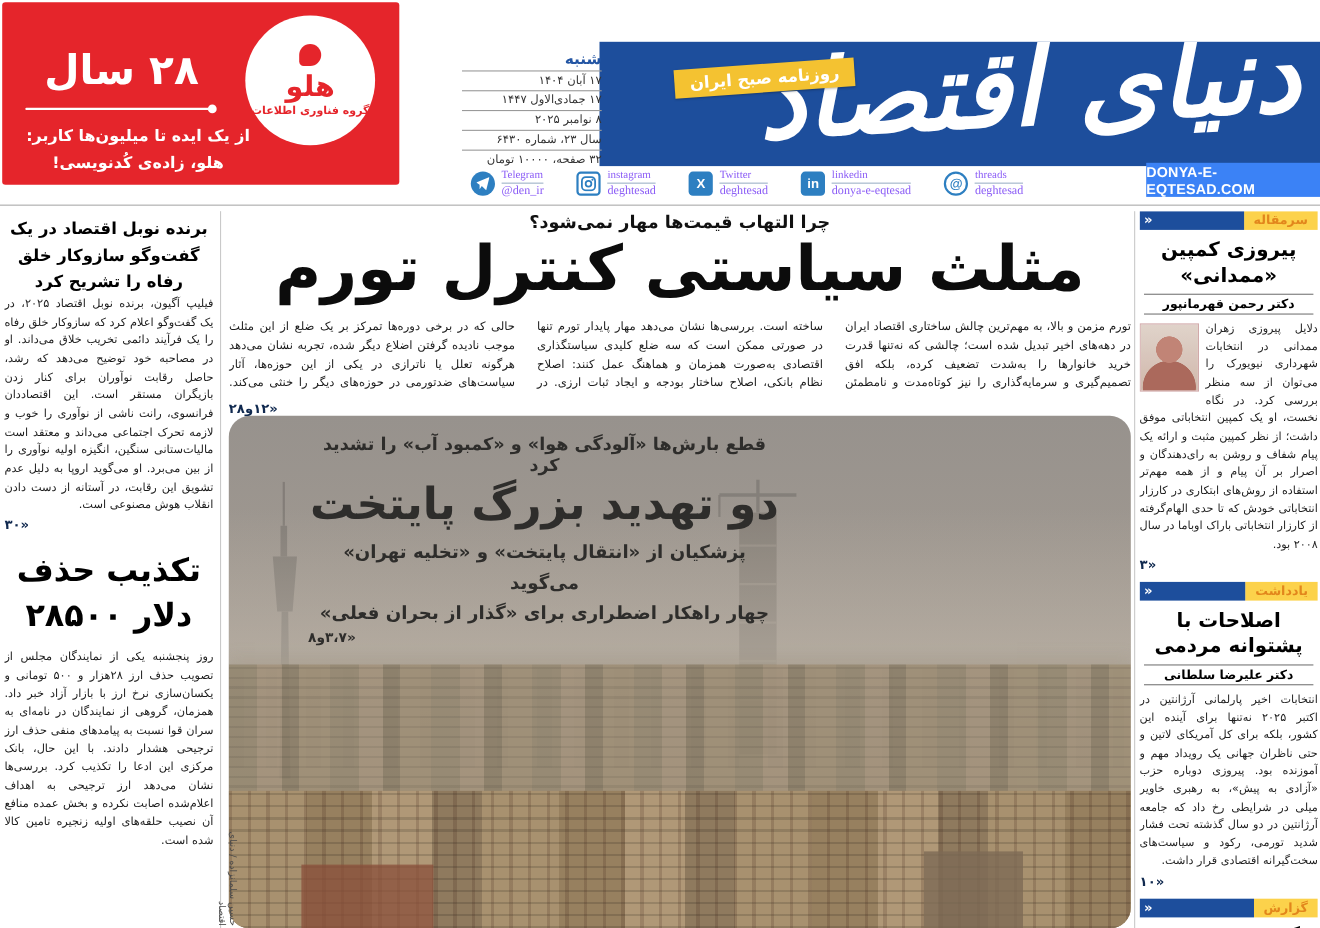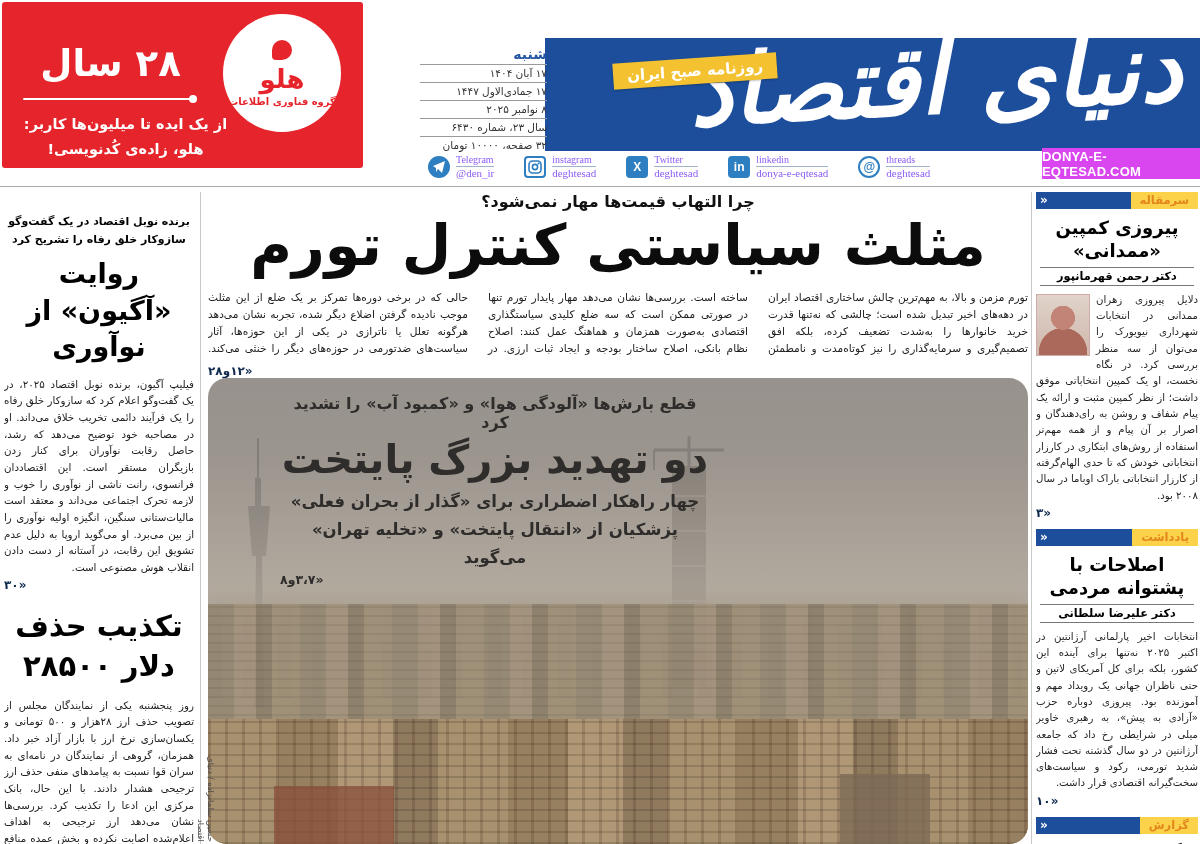--- a/index.html
+++ b/index.html
@@ -21,40 +21,40 @@
   .tagline { position:absolute; right:100px; top:8px; color:#e5252b; font-size:15px; font-weight:bold; }
 
   .banner { position:absolute; left:545px; right:0; top:38px; height:113px; background:#1d4e9c; overflow:hidden; }
   .masthead-text { position:absolute; right:18px; top:-14px; color:#fff; font-size:96px; font-weight:bold; font-style:italic; white-space:nowrap; transform:rotate(-3deg); }
   .badge-morning { position:absolute; left:68px; top:20px; background:#f4c231; color:#fff; font-size:15px; font-weight:bold; padding:4px 14px; transform:rotate(-4deg); box-shadow:0 1px 2px rgba(0,0,0,.25); }
 
   .date-col { position:absolute; left:420px; top:46px; width:127px; font-size:10.5px; color:#333; }
   .date-col .weekday { color:#2456a4; font-weight:bold; font-size:14px; padding-bottom:2px; }
   .date-col .drow { border-top:1px solid #9a9a9a; padding:2px 0 3px; }
 
-  .domain-box { position:absolute; right:0; top:148px; width:158px; height:31px; background:#d946ef; color:#fff; display:flex; align-items:center; justify-content:center; font-family:"Liberation Sans", sans-serif; font-size:13px; font-weight:bold; letter-spacing:.2px; direction:ltr; }
+  .domain-box { position:absolute; right:0; top:148px; width:158px; height:31px; background:#3b82f6; color:#fff; display:flex; align-items:center; justify-content:center; font-family:"Liberation Sans", sans-serif; font-size:13px; font-weight:bold; letter-spacing:.2px; direction:ltr; }
 
   .social-row { position:absolute; left:428px; top:151px; width:614px; height:32px; display:flex; direction:ltr; align-items:center; gap:30px; }
   .social-item { display:flex; align-items:center; gap:6px; }
   .soc-icon { width:22px; height:22px; background:#2d7fc1; color:#fff; display:flex; align-items:center; justify-content:center; font-family:"Liberation Sans", sans-serif; font-size:12px; font-weight:bold; flex:0 0 auto; }
   .soc-icon.round { border-radius:50%; }
   .soc-icon.square { border-radius:4px; }
   .soc-icon.outline { background:#fff; color:#2d7fc1; border:2px solid #2d7fc1; }
   .soc-text { font-family:"Liberation Serif", serif; color:#8b5cf6; line-height:1.1; }
   .soc-name { font-size:10px; border-bottom:1px solid #9fb2c8; padding-bottom:1px; }
   .soc-handle { font-size:11px; }
 
   .header-rule { position:absolute; left:0; right:0; top:186px; border-top:1px solid #aaa; }
 
   
   .vrule { position:absolute; top:192px; bottom:0; width:1px; background:#c9c9c9; }
 
   
   .left-col { position:absolute; left:4px; top:192px; width:190px; height:652px; overflow:hidden; }
-  .lc-kicker { text-align:center; font-size:11px; font-weight:bold; line-height:1.6; margin-top:21px; }
+  .lc-kicker { text-align:center; font-size:15px; font-weight:bold; line-height:1.6; margin-top:4px; }
   .lc-head { text-align:center; font-size:27px; font-weight:bold; line-height:1.35; margin:8px 0 10px; }
   .lc-head2 { text-align:center; font-size:29px; font-weight:bold; line-height:1.4; margin:14px 0 10px; }
   .lc-body { font-size:10.3px; text-align:justify; line-height:1.62; color:#1c1c1c; }
   .ref { text-align:left; font-weight:bold; font-size:12px; color:#10294f; margin-top:2px; }
 
   
   .center-col { position:absolute; left:208px; right:172px; top:192px; height:652px; }
   .lead-kicker { text-align:center; font-size:16px; font-weight:bold; color:#111; }
   .lead-headline { text-align:center; font-size:57px; font-weight:bold; color:#0c0c0c; line-height:1.15; margin-top:2px; }
   .lead-body { margin-top:10px; column-count:3; column-gap:20px; font-size:10.6px; line-height:1.62; text-align:justify; color:#1c1c1c; height:74px; overflow:hidden; }
@@ -189,21 +189,20 @@
         </span>
     </div>
   </div>
 
   <div class="header-rule"></div>
   <div class="vrule" style="left:200px;"></div>
   <div class="vrule" style="right:168px;"></div>
 
   <div class="left-col">
     <div class="lc-kicker">برنده نوبل اقتصاد در یک گفت‌وگو سازوکار خلق رفاه را تشریح کرد</div>
-    <div class="lc-head">روایت «آگیون» از نوآوری</div>
     <div class="lc-body">فیلیپ آگیون، برنده نوبل اقتصاد ۲۰۲۵، در یک گفت‌وگو اعلام کرد که سازوکار خلق رفاه را یک فرآیند دائمی تخریب خلاق می‌داند. او در مصاحبه خود توضیح می‌دهد که رشد، حاصل رقابت نوآوران برای کنار زدن بازیگران مستقر است. این اقتصاددان فرانسوی، رانت ناشی از نوآوری را خوب و لازمه تحرک اجتماعی می‌داند و معتقد است مالیات‌ستانی سنگین، انگیزه اولیه نوآوری را از بین می‌برد. او می‌گوید اروپا به دلیل عدم تشویق این رقابت، در آستانه از دست دادن انقلاب هوش مصنوعی است.</div>
     <div class="ref">«۳۰</div>
 
     <div class="lc-head2">تکذیب حذف دلار ۲۸۵۰۰</div>
     <div class="lc-body">روز پنجشنبه یکی از نمایندگان مجلس از تصویب حذف ارز ۲۸هزار و ۵۰۰ تومانی و یکسان‌سازی نرخ ارز با بازار آزاد خبر داد. همزمان، گروهی از نمایندگان در نامه‌ای به سران قوا نسبت به پیامدهای منفی حذف ارز ترجیحی هشدار دادند. با این حال، بانک مرکزی این ادعا را تکذیب کرد. بررسی‌ها نشان می‌دهد ارز ترجیحی به اهداف اعلام‌شده اصابت نکرده و بخش عمده منافع آن نصیب حلقه‌های اولیه زنجیره تامین کالا شده است.</div>
 
   </div>
 
   <div class="center-col">
     <div class="lead-kicker">چرا التهاب قیمت‌ها مهار نمی‌شود؟</div>
@@ -232,22 +231,22 @@
         <line x1="10" y1="14" x2="10" y2="34" stroke="#6f6b66" stroke-width="2"></line>
       </svg>
       <div class="far-band"></div>
       <div class="haze"></div>
       <div class="mid-band"></div>
       <div class="near-band"></div>
 
       <div class="caption">
         <div class="cap-kicker">قطع بارش‌ها «آلودگی هوا» و «کمبود آب» را تشدید کرد</div>
         <div class="cap-head">دو تهدید بزرگ پایتخت</div>
+        <div class="cap-sub">پزشکیان از «انتقال پایتخت» و «تخلیه تهران» می‌گوید</div>
         <div class="cap-sub">چهار راهکار اضطراری برای «گذار از بحران فعلی»</div>
-        <div class="cap-sub">پزشکیان از «انتقال پایتخت» و «تخلیه تهران» می‌گوید</div>
         <div class="cap-ref">«۳،۷و۸</div>
       </div>
     </div>
   </div>
 
   <div class="photo-credit">حسین سلمانزاده / دنیای اقتصاد</div>
 
   <div class="right-col">
 
     <div class="sec">

